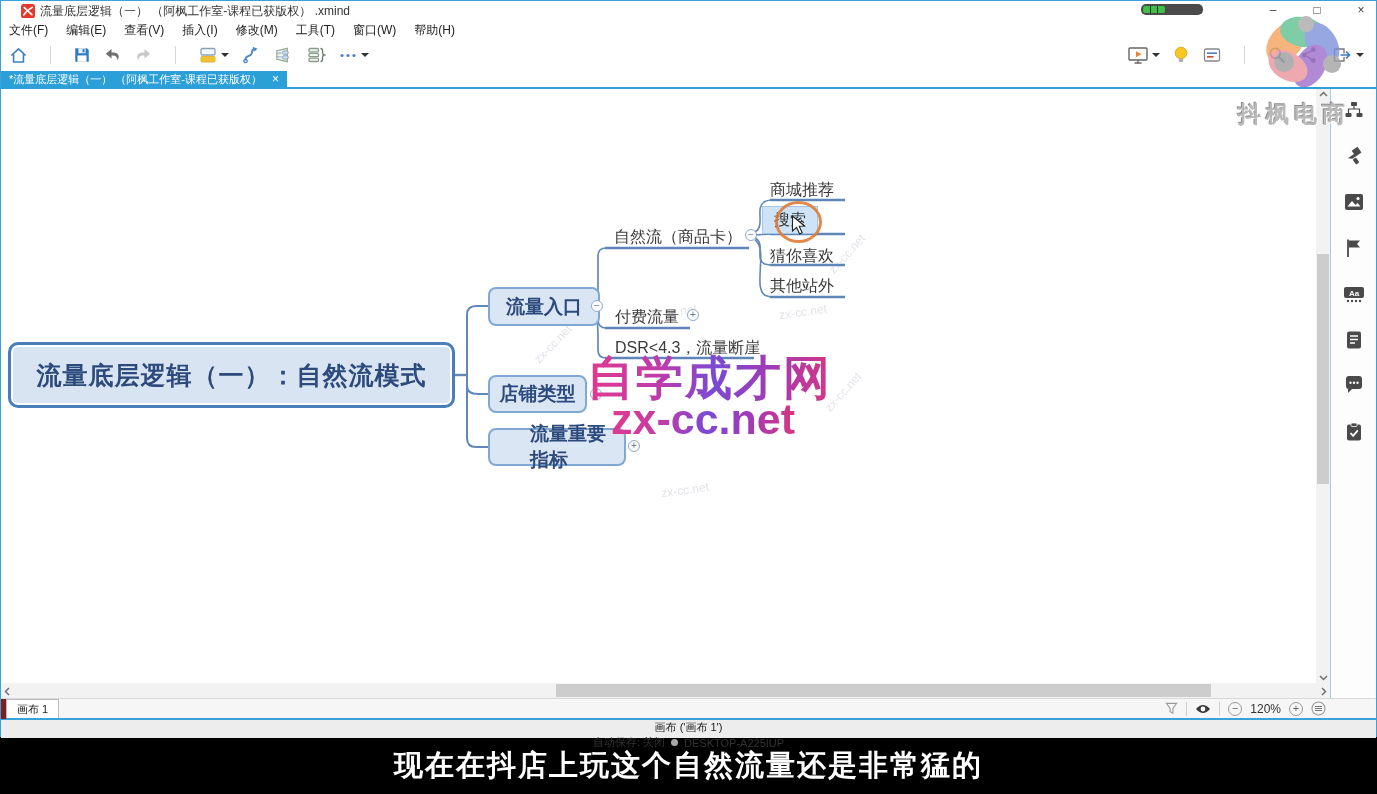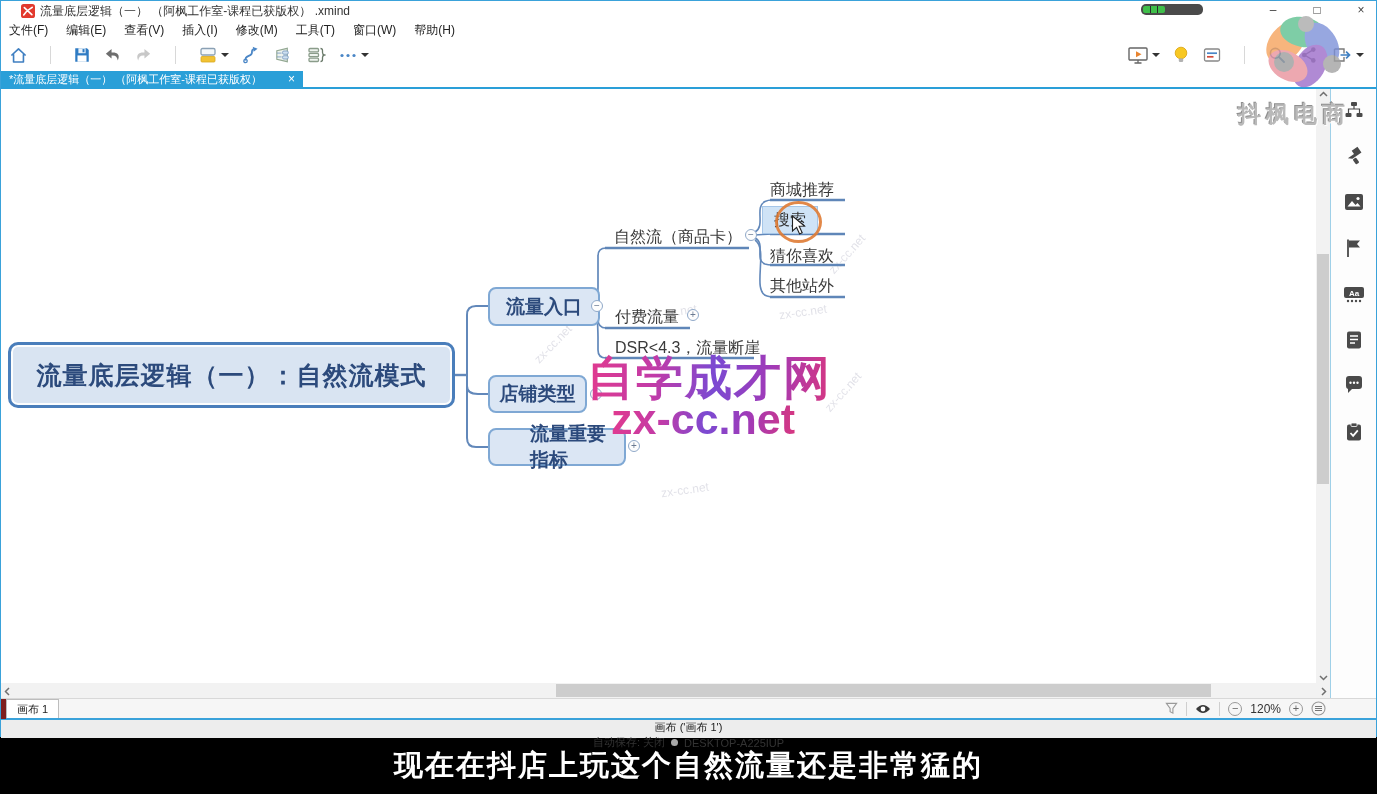--- a/index.html
+++ b/index.html
@@ -27,21 +27,21 @@
   .tb-group { display:flex; align-items:center; gap:12px; }
   .tb-sep { width:1px; height:18px; background:#d8d8d8; margin:0 10px; }
   .tb-btn { display:flex; align-items:center; gap:3px; }
   .tb-btn svg { display:block; }
   .caret { width:0; height:0; border:4px solid transparent; border-top-color:#333; margin-top:4px; }
   .tb-spacer { flex:1; }
   .pinwheel { position:absolute; left:1247px; top:-45px; z-index:5; pointer-events:none; opacity:.92; }
 
   
   .tabrow { height:18px; background:#fff; border-bottom:2px solid #2a9fd8; display:flex; align-items:flex-end; }
-  .doc-tab { background:#2a9fd8; color:#fff; font-size:11px; height:16px; display:flex; align-items:center; padding:0 8px; gap:26px; }
+  .doc-tab { background:#2a9fd8; color:#fff; font-size:11px; height:16px; display:flex; align-items:center; padding:0 8px; gap:10px; }
   .doc-tab .close { font-size:12px; cursor:default; }
 
   
   .workspace { display:flex; height:609px; }
   .canvas-col { width:1329px; position:relative; }
   .canvas { position:relative; width:1329px; height:594px; background:#fff; overflow:hidden; }
 
   
   .vscroll { position:absolute; right:0; top:0; width:14px; height:594px; background:#f2f2f2; z-index:4; }
   .vscroll .thumb { position:absolute; left:1px; width:12px; top:165px; height:230px; background:#cdcdcd; }

